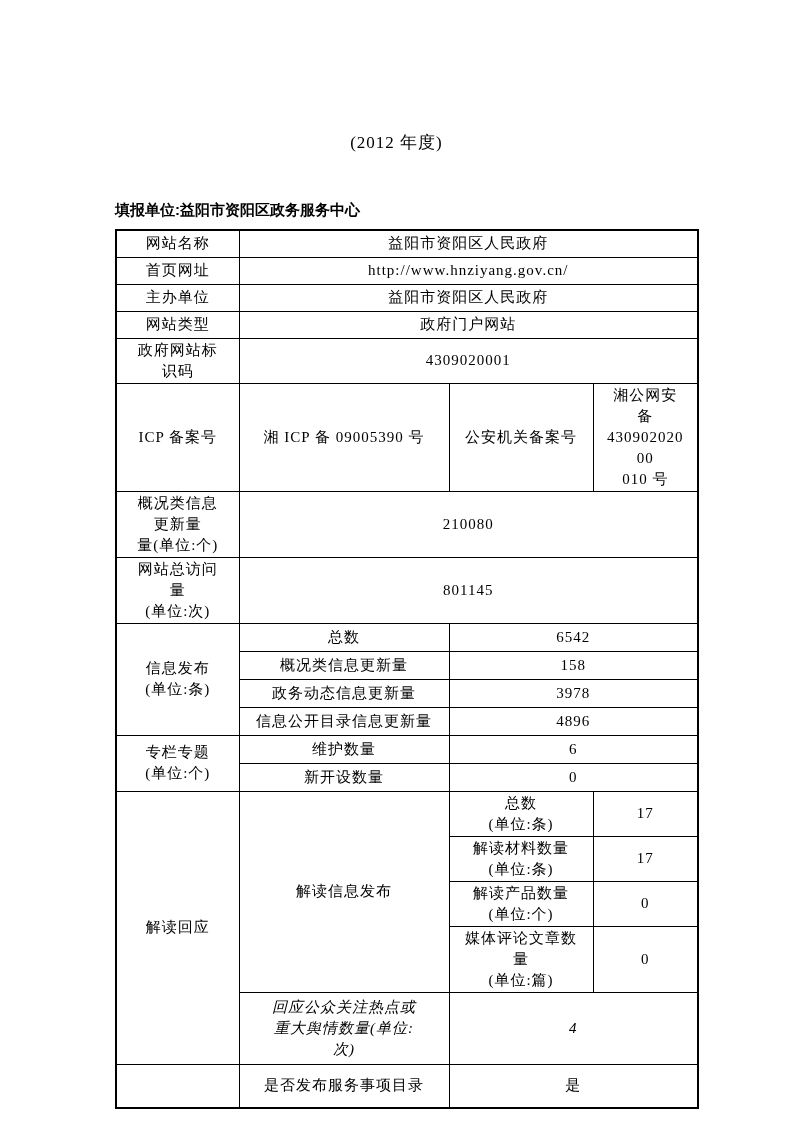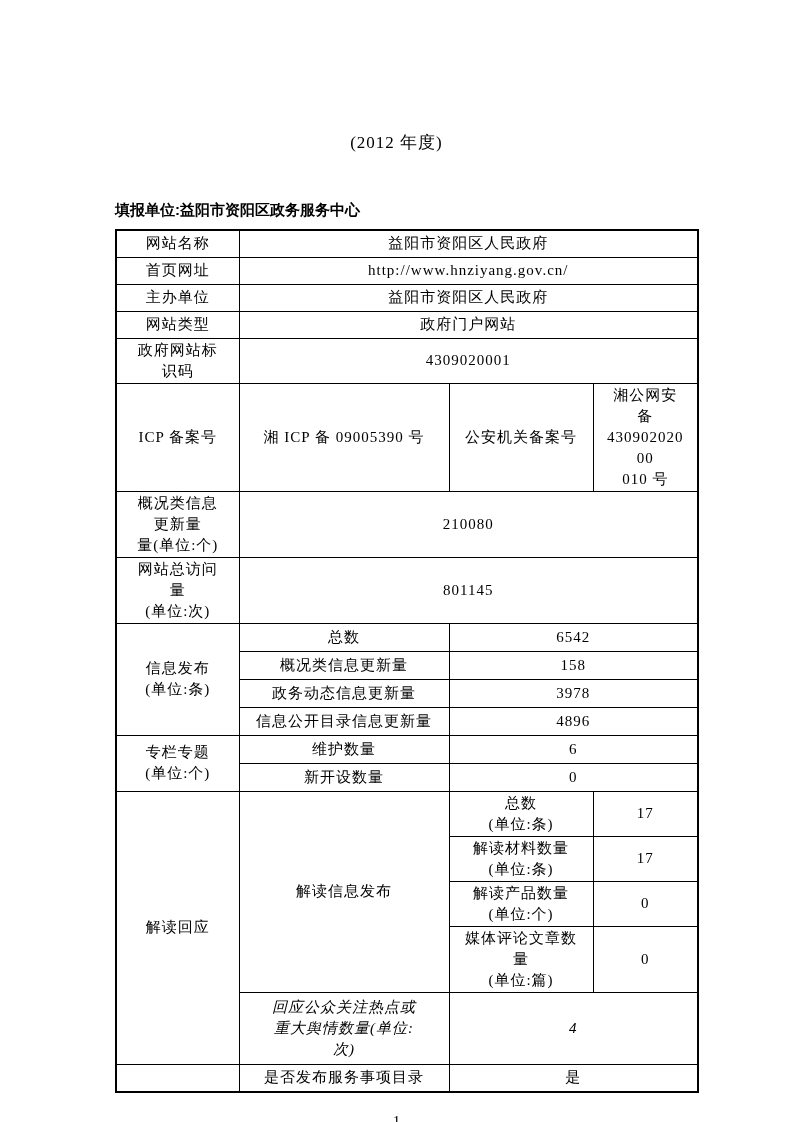--- a/index.html
+++ b/index.html
@@ -53,21 +53,21 @@
   }
   td.url { letter-spacing: 0; }
   td.wrapnum { word-break: break-all; }
   tr.h27 { height: 27px; }
   tr.h67 { height: 67px; }
   tr.h51 { height: 51px; }
   tr.h49 { height: 49px; }
   tr.h28 { height: 28px; }
   tr.h45 { height: 45px; }
   tr.h72 { height: 72px; font-style: italic; }
-  tr.h30 { height: 28px; }
+  tr.h30 { height: 44px; }
   .page-number {
     text-align: center;
     font-size: 15px;
     margin-top: 20px;
   }
 </style>
 </head>
 <body>
 
 <div class="doc">

